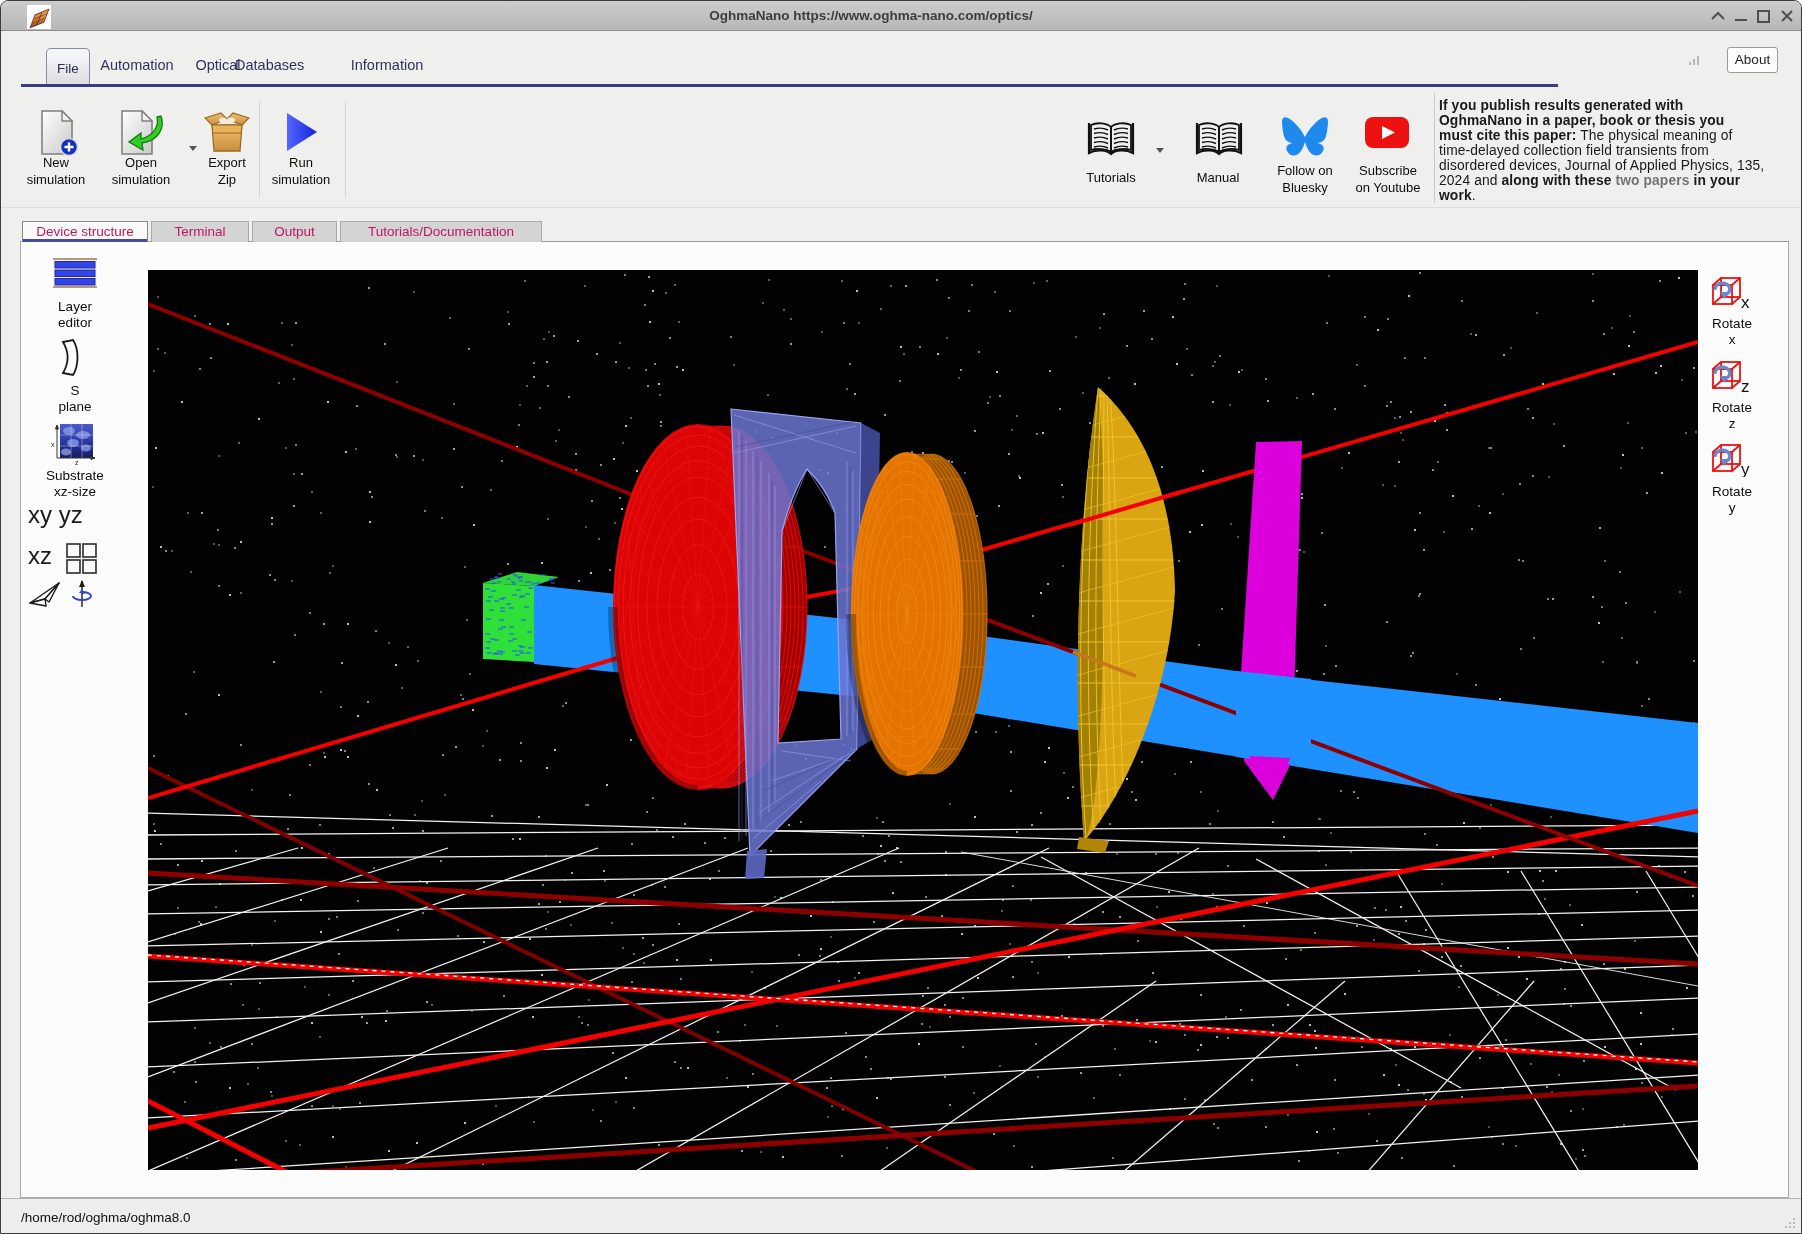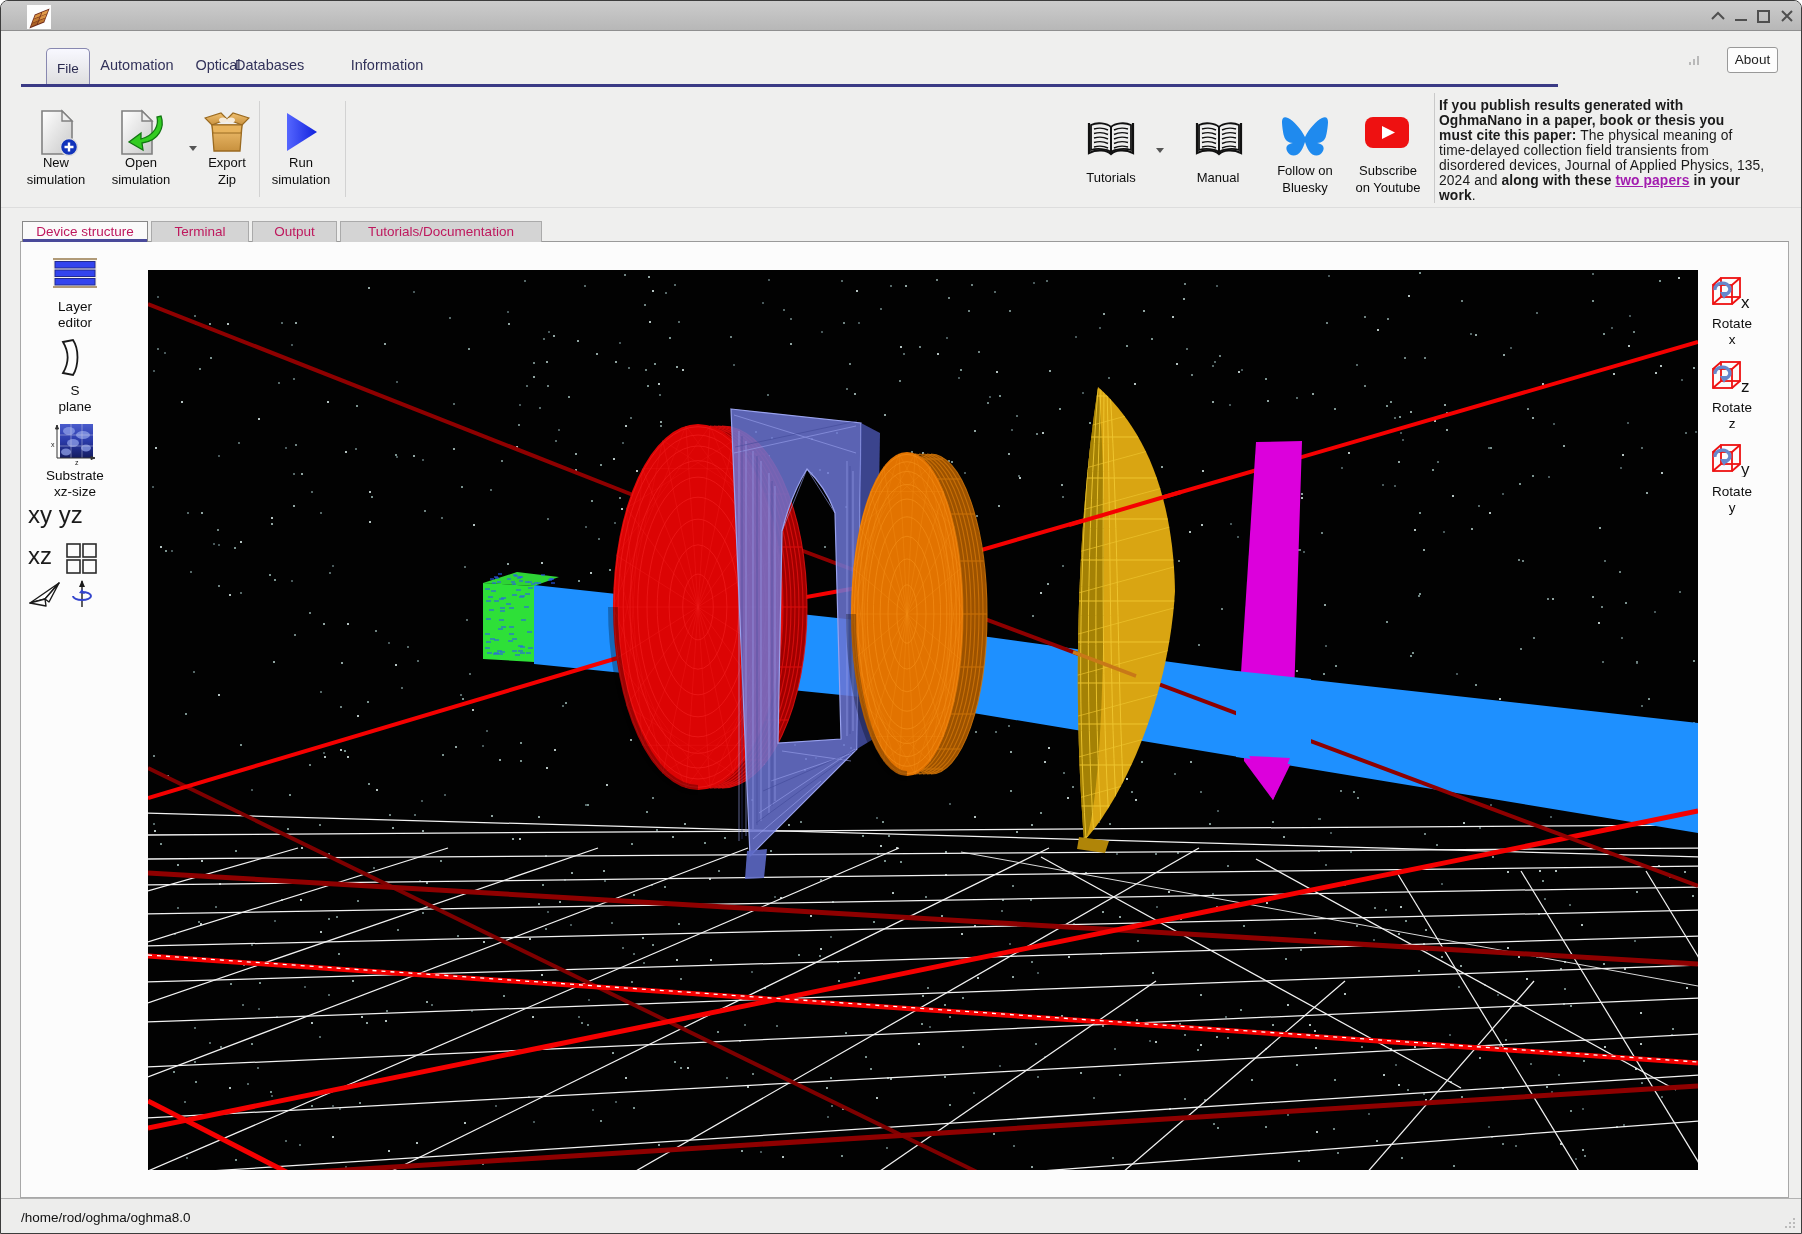--- a/index.html
+++ b/index.html
@@ -32,20 +32,21 @@
             <rect x="-8" y="-7" width="16" height="14" fill="#6e2a1a"></rect>
             <rect x="-7" y="-6" width="6.5" height="3.6" fill="#d89040"></rect>
             <rect x="0.5" y="-6" width="6.5" height="3.6" fill="#e09a48"></rect>
             <rect x="-7" y="-1.8" width="6.5" height="3.6" fill="#c07830"></rect>
             <rect x="0.5" y="-1.8" width="6.5" height="3.6" fill="#d89040"></rect>
             <rect x="-7" y="2.4" width="6.5" height="3.2" fill="#a85f24"></rect>
             <rect x="0.5" y="2.4" width="6.5" height="3.2" fill="#c07830"></rect>
           </g>
         </g>
       </svg>
+<div id="title">OghmaNano https://www.oghma-nano.com/optics/</div>
 <svg class="abs" style="left:1700px;top:0px" width="100" height="30">
         <g stroke="#4f4f4f" stroke-width="2" fill="none">
           <path d="M 11 18 L 17 12 L 23 18"></path>
           <path d="M 34 19 L 46 19"></path>
           <rect x="57" y="10" width="11" height="11"></rect>
           <path d="M 81 10 L 91 20 M 91 10 L 81 20"></path>
         </g>
       </svg>
 </div>
 <div id="filetab">File</div>
@@ -157,21 +158,21 @@
 <svg class="abs" style="left:1280px;top:116px" width="48" height="44">
       <path d="M 24 20 C 20 12 13 4 7 1 C 3 -1 1 1 1 5 C 1 8 2 16 3 19 C 4 23 7 26 12 26 C 7 27 4 29 6 34 C 9 40 16 40 20 34 C 22 31 23 28 24 25 C 25 28 26 31 28 34 C 32 40 39 40 42 34 C 44 29 41 27 36 26 C 41 26 44 23 45 19 C 46 16 47 8 47 5 C 47 1 45 -1 41 1 C 35 4 28 12 24 20 Z" fill="#1f8aee"></path>
     </svg>
 <div class="tlabel" style="left:1259px;top:161px;width:90px">Follow on<br>Bluesky</div>
 <svg class="abs" style="left:1364px;top:116px" width="46" height="32">
       <rect x="0" y="0" width="44" height="31" rx="8" fill="#ee1111"></rect>
       <path d="M 17 9 L 30 15.5 L 17 22 Z" fill="#ffffff"></path>
     </svg>
 <div class="tlabel" style="left:1341px;top:161px;width:92px">Subscribe<br>on Youtube</div>
 <div class="abs" style="left:1433px;top:92px;width:1px;height:110px;background:#c9c9c9"></div>
-<div id="cite"><b>If you publish results generated with<br>OghmaNano in a paper, book or thesis you<br>must cite this paper:</b> The physical meaning of<br>time-delayed collection field transients from<br>disordered devices, Journal of Applied Physics, 135,<br>2024 and <b>along with these <span style="color:#a21caf;text-decoration:underline">two papers</span> in your<br>work</b>.</div>
+<div id="cite"><b>If you publish results generated with<br>OghmaNano in a paper, book or thesis you<br>must cite this paper:</b> The physical meaning of<br>time-delayed collection field transients from<br>disordered devices, Journal of Applied Physics, 135,<br>2024 and <b>along with these <span style="color:#737373;">two papers</span> in your<br>work</b>.</div>
 <div class="abs" style="left:0px;top:206px;width:1802px;height:1px;background:#dddddd"></div>
 <div id="panel"></div>
 <div id="ntab0" class="ntab" style="left:21px;width:126px;height:21px">Device structure<div class="bluebar"></div></div>
 <div class="ntab" style="left:150px;width:98px">Terminal</div>
 <div class="ntab" style="left:251px;width:85px">Output</div>
 <div class="ntab" style="left:339px;width:202px">Tutorials/Documentation</div>
 <svg class="abs" style="left:52px;top:257px" width="44" height="30">
       <rect x="0" y="0" width="44" height="30" fill="#f7f3e8"></rect>
       <rect x="0" y="0" width="44" height="2" fill="#b09a78"></rect>
       <rect x="0" y="28" width="44" height="2" fill="#b09a78"></rect>

